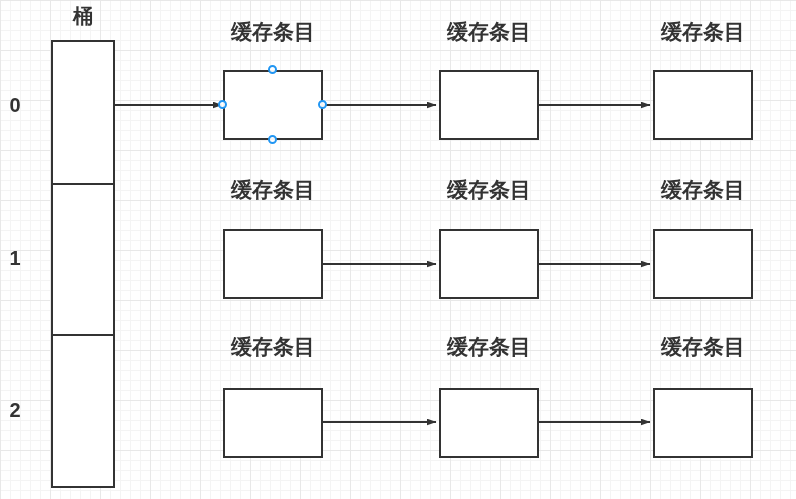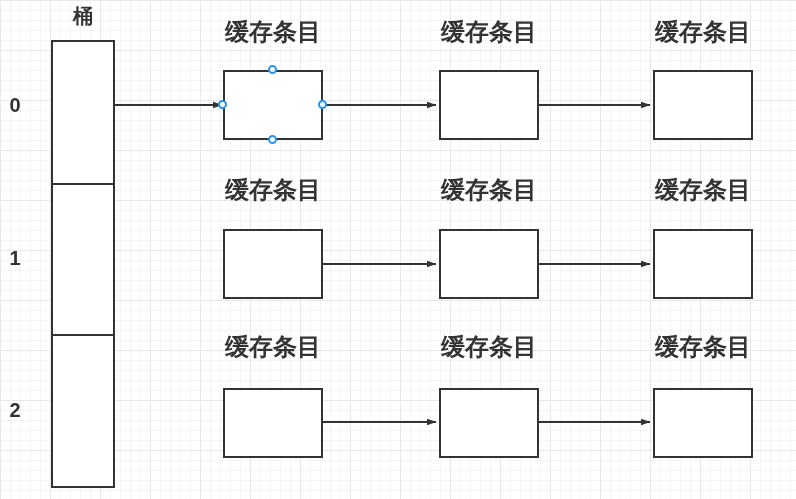--- a/index.html
+++ b/index.html
@@ -31,21 +31,21 @@
   .lbl {
     position: absolute;
     color: #333333;
     font-weight: bold;
     text-align: center;
     line-height: 26px;
     height: 26px;
     white-space: nowrap;
     user-select: none;
   }
-  .lbl-entry { width: 140px; font-size: 24px; }
+  .lbl-entry { width: 140px; font-size: 21px; }
   .lbl-num   { width: 26px;  font-size: 20px; }
   .lbl-title { width: 64px;  font-size: 20px; }
   .connectors {
     position: absolute;
     left: 0; top: 0;
     width: 796px; height: 499px;
     pointer-events: none;
   }
   .connectors line { pointer-events: stroke; }
   .cpoint {

